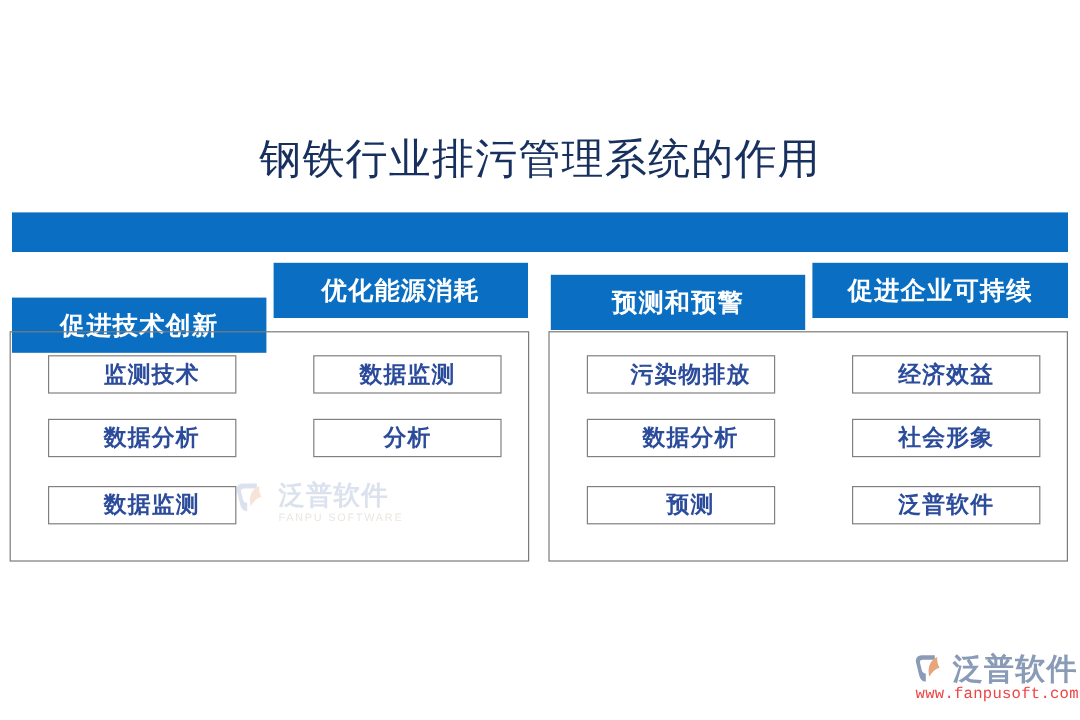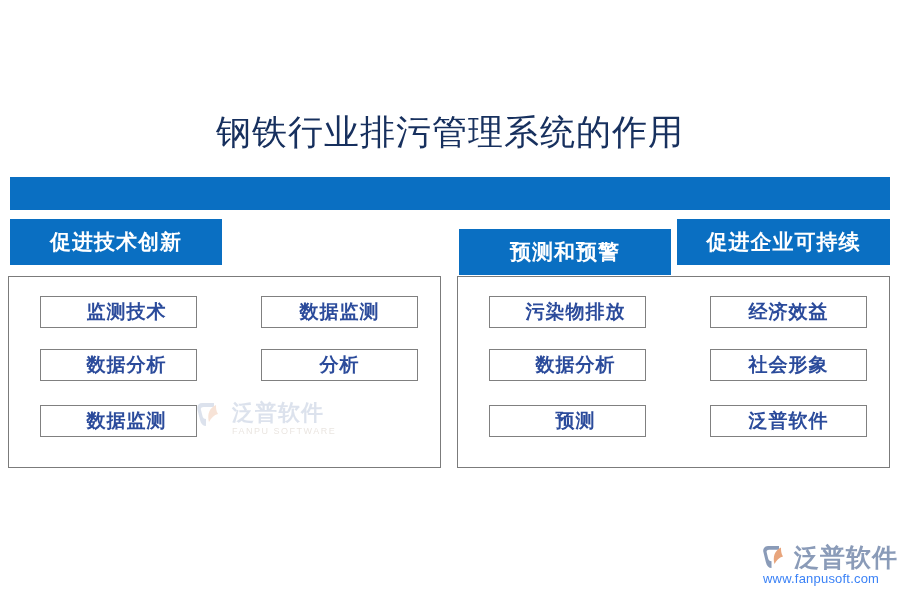--- a/index.html
+++ b/index.html
@@ -63,21 +63,21 @@
     font-size: 21px;
     font-weight: bold;
     letter-spacing: 1px;
     display: flex;
     align-items: center;
     justify-content: center;
     box-sizing: border-box;
     font-family: "Liberation Serif", "DejaVu Serif", serif;
     white-space: nowrap;
   }
-  .tab.t0 { left: 0px;   width: 212px; }
+  .tab.t0 { left: 0px;   width: 212px; margin-top: 29px; }
   .tab.t1 { left: 218px; width: 212px; }
   .tab.t2 { left: 449px; width: 212px; margin-top: 10px; }
   .tab.t3 { left: 667px; width: 213px; }
 
   
   .panel {
     position: absolute;
     top: 276px;
     height: 192px;
     border: 1px solid #7b7b7b;
@@ -175,38 +175,41 @@
     color: #8a9bb8;
     letter-spacing: 1px;
     font-family: "Liberation Sans", "DejaVu Sans", sans-serif;
     white-space: nowrap;
   }
   .brand-url {
     position: absolute;
     left: 1px;
     top: 28px;
     font-size: 13px;
-    color: #3b82f6;
+    color: #ef4444;
     letter-spacing: 0.2px;
-    font-family: Liberation Sans, sans-serif;
+    font-family: Liberation Mono, monospace;
     white-space: nowrap;
   }
 </style>
 </head>
 <body>
 
 <div id="canvas">
 
   <div class="page-title">钢铁行业排污管理系统的作用</div>
 
   <div class="accent-bar"></div>
 
   <div class="tabs-row">
     <div class="tab t0">
       <span>促进技术创新</span>
+    </div>
+    <div class="tab t1">
+      <span>优化能源消耗</span>
     </div>
     <div class="tab t2">
       <span>预测和预警</span>
     </div>
     <div class="tab t3">
       <span>促进企业可持续</span>
     </div>
   </div>
 
   <div class="panel left">

